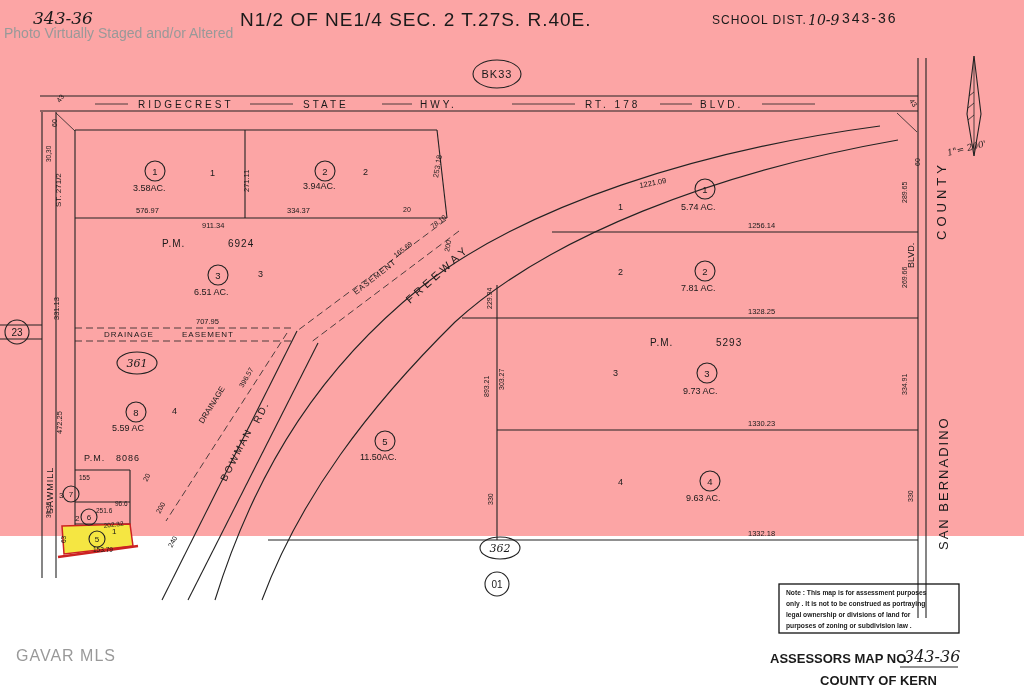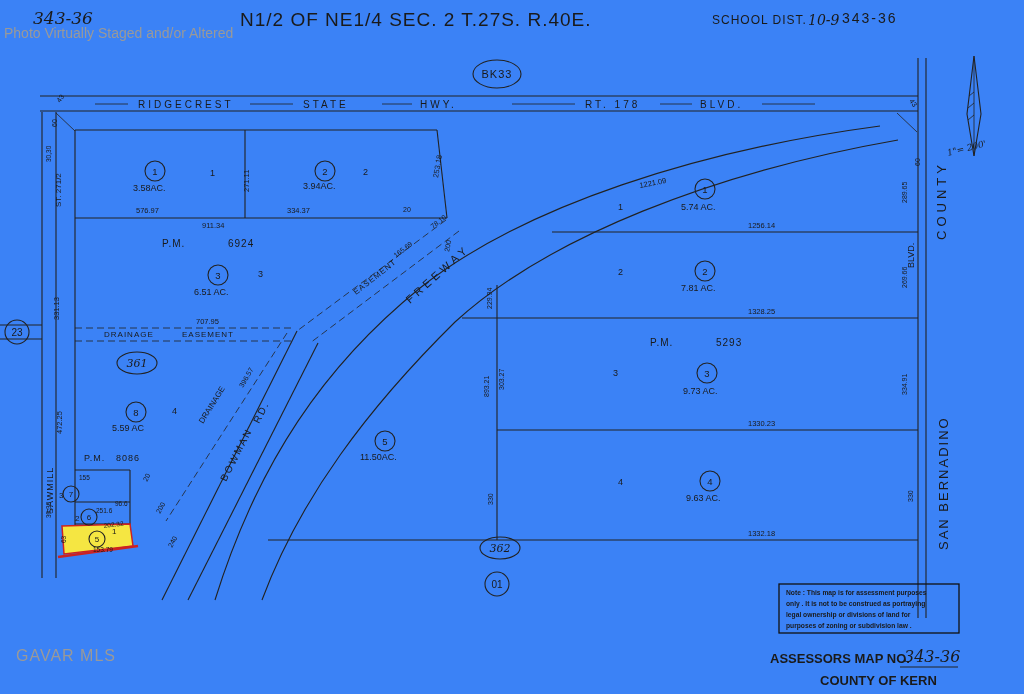--- a/index.html
+++ b/index.html
@@ -1,16 +1,16 @@
 <!DOCTYPE html>
 <html><head>
 <meta charset="utf-8">
 <style>
   html,body{margin:0;padding:0;background:#ffffff;width:1024px;height:694px;overflow:hidden;}
-  .page{position:relative;width:1024px;height:694px;background:#3b82f6;text-decoration:underline;}
+  .page{position:relative;width:1024px;height:536px;background:#fca5a5;text-decoration:underline;}
   svg{display:block;}
   text{font-family:"Liberation Sans","DejaVu Sans",sans-serif;fill:#1a1a1a;}
   .t6{font-size:6.5px}.t7{font-size:7px}.t75{font-size:7.5px}.t8{font-size:8px}
   .t9{font-size:9px}.t95{font-size:9.5px}.t10{font-size:10px}.t11{font-size:11px}
   .t12{font-size:12px}.t13{font-size:13px}.t14{font-size:14px}.t16{font-size:16px}
   .t17{font-size:17px}.t19{font-size:19px}
   .mid{text-anchor:middle}
   .ls1{letter-spacing:1px}.ls2{letter-spacing:2px}.ls3{letter-spacing:3px}.ls4{letter-spacing:4px}
   .bold{font-weight:bold}
   .gray{fill:#999999}

